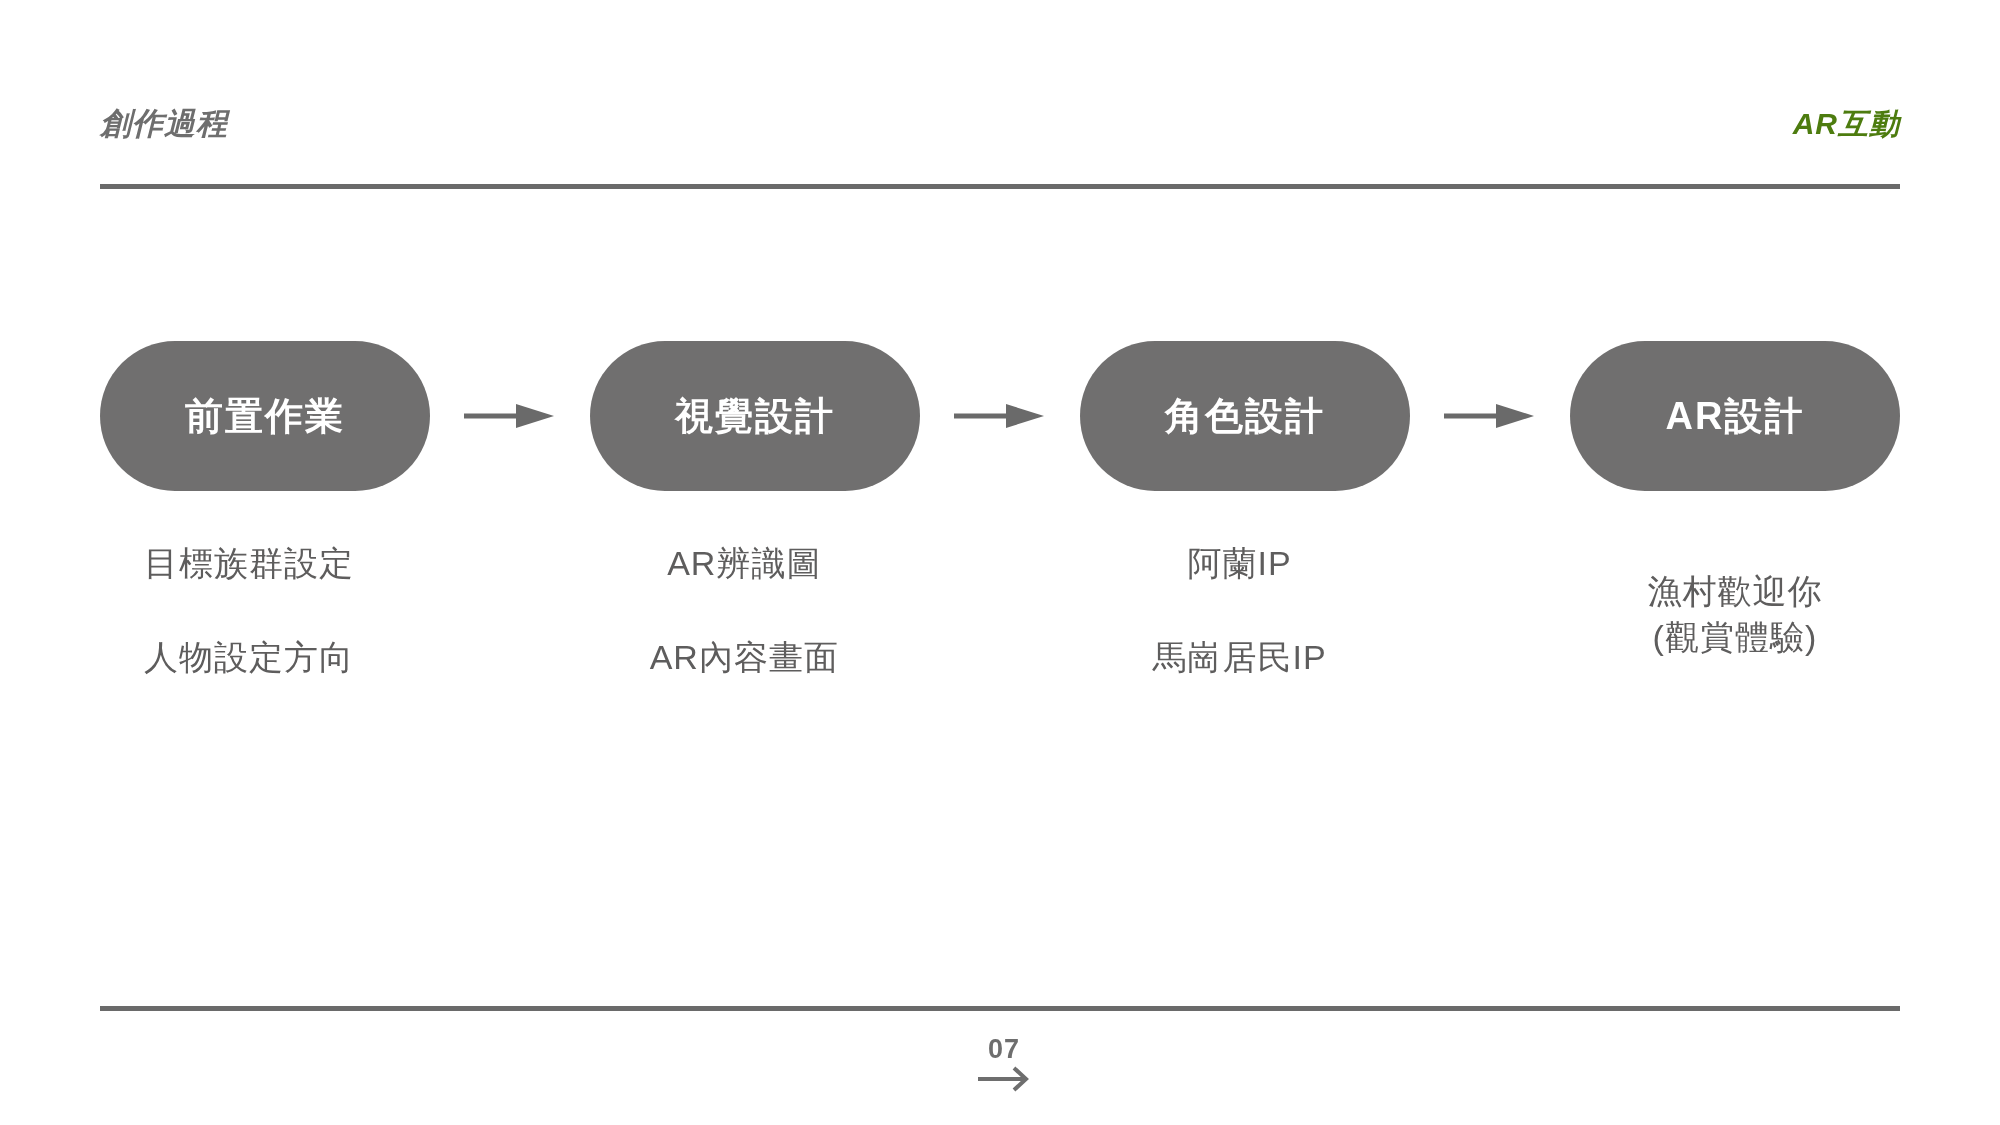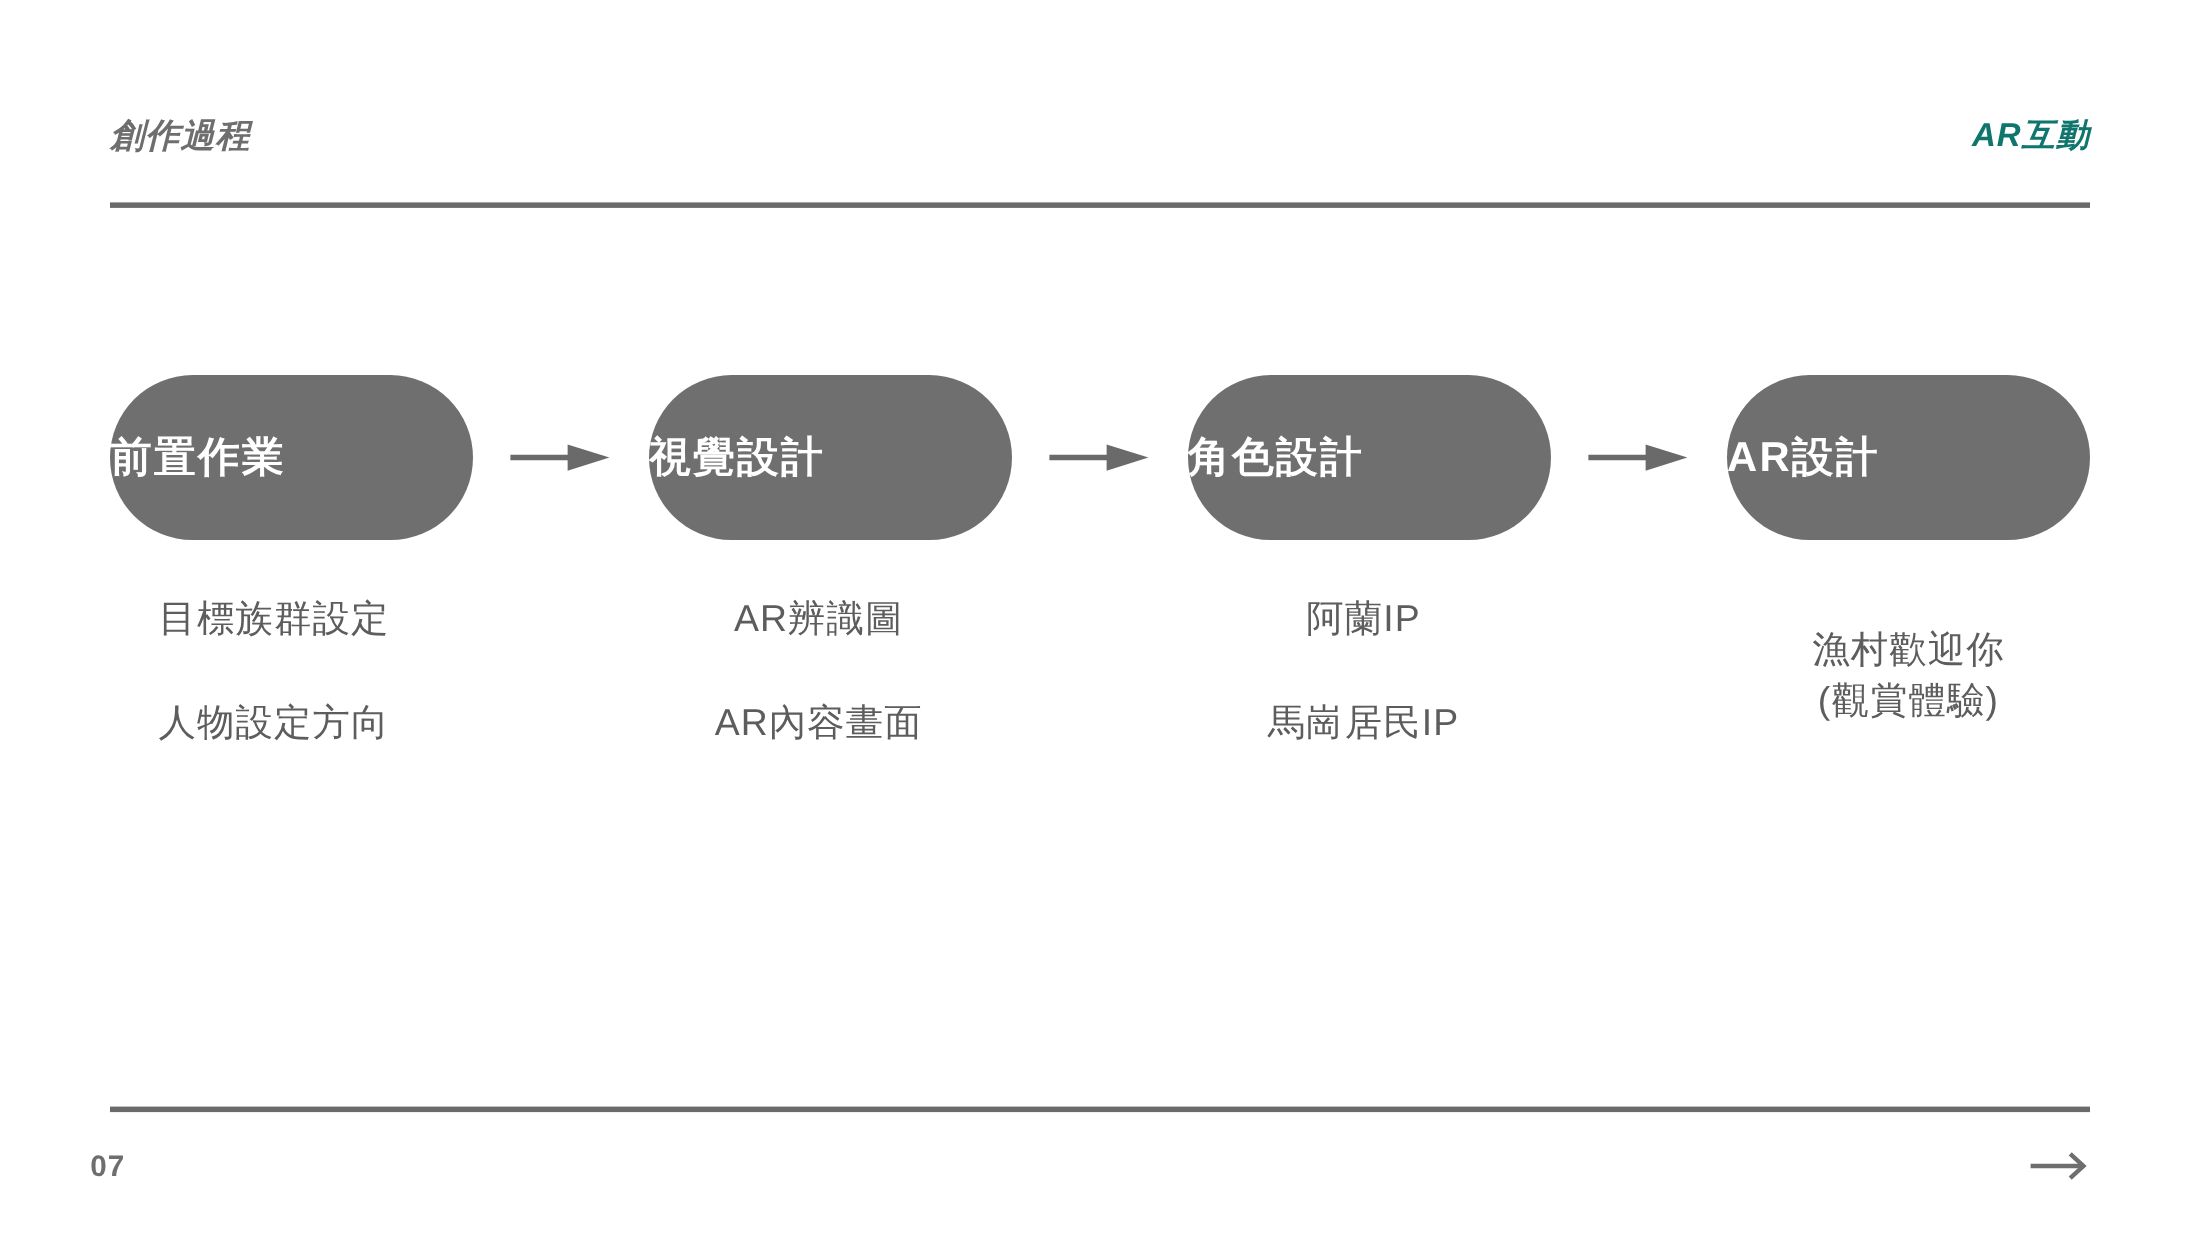--- a/index.html
+++ b/index.html
@@ -39,21 +39,21 @@
     font-size: 31px;
     font-weight: bold;
     color: #6e6e6e;
     letter-spacing: 1px;
     line-height: 1;
   }
 
   .header-eyebrow {
     font-size: 30px;
     font-weight: bold;
-    color: #0f766e;
+    color: #4d7c0f;
     letter-spacing: 1px;
     line-height: 1;
     text-align: center;
   }
 
   .rule {
     position: absolute;
     left: 100px;
     right: 100px;
     height: 5px;
@@ -75,21 +75,21 @@
     justify-content: space-between;
   }
 
   .flow-node {
     width: 330px;
     height: 150px;
     border-radius: 75px;
     background: #706f6f;
     display: flex;
     align-items: center;
-    justify-content: flex-start;
+    justify-content: center;
     flex: 0 0 auto;
   }
 
   .flow-node-label {
     color: #ffffff;
     font-size: 38px;
     font-weight: bold;
     letter-spacing: 2px;
     line-height: 1;
   }
@@ -138,27 +138,28 @@
     font-size: 34px;
     color: #5e5d5d;
     line-height: 1.36;
     letter-spacing: 1px;
     white-space: nowrap;
   }
 
   
   .slide-footer {
     position: absolute;
-    left: 82px;
+    left: 108px;
     right: 100px;
     top: 1036px;
     display: flex;
     align-items: center;
     justify-content: space-between;
     height: 48px;
+    flex-direction: column;
   }
 
   .page-number {
     font-size: 27px;
     font-weight: bold;
     color: #6e6e6e;
     letter-spacing: 1px;
     line-height: 1;
   }
 

